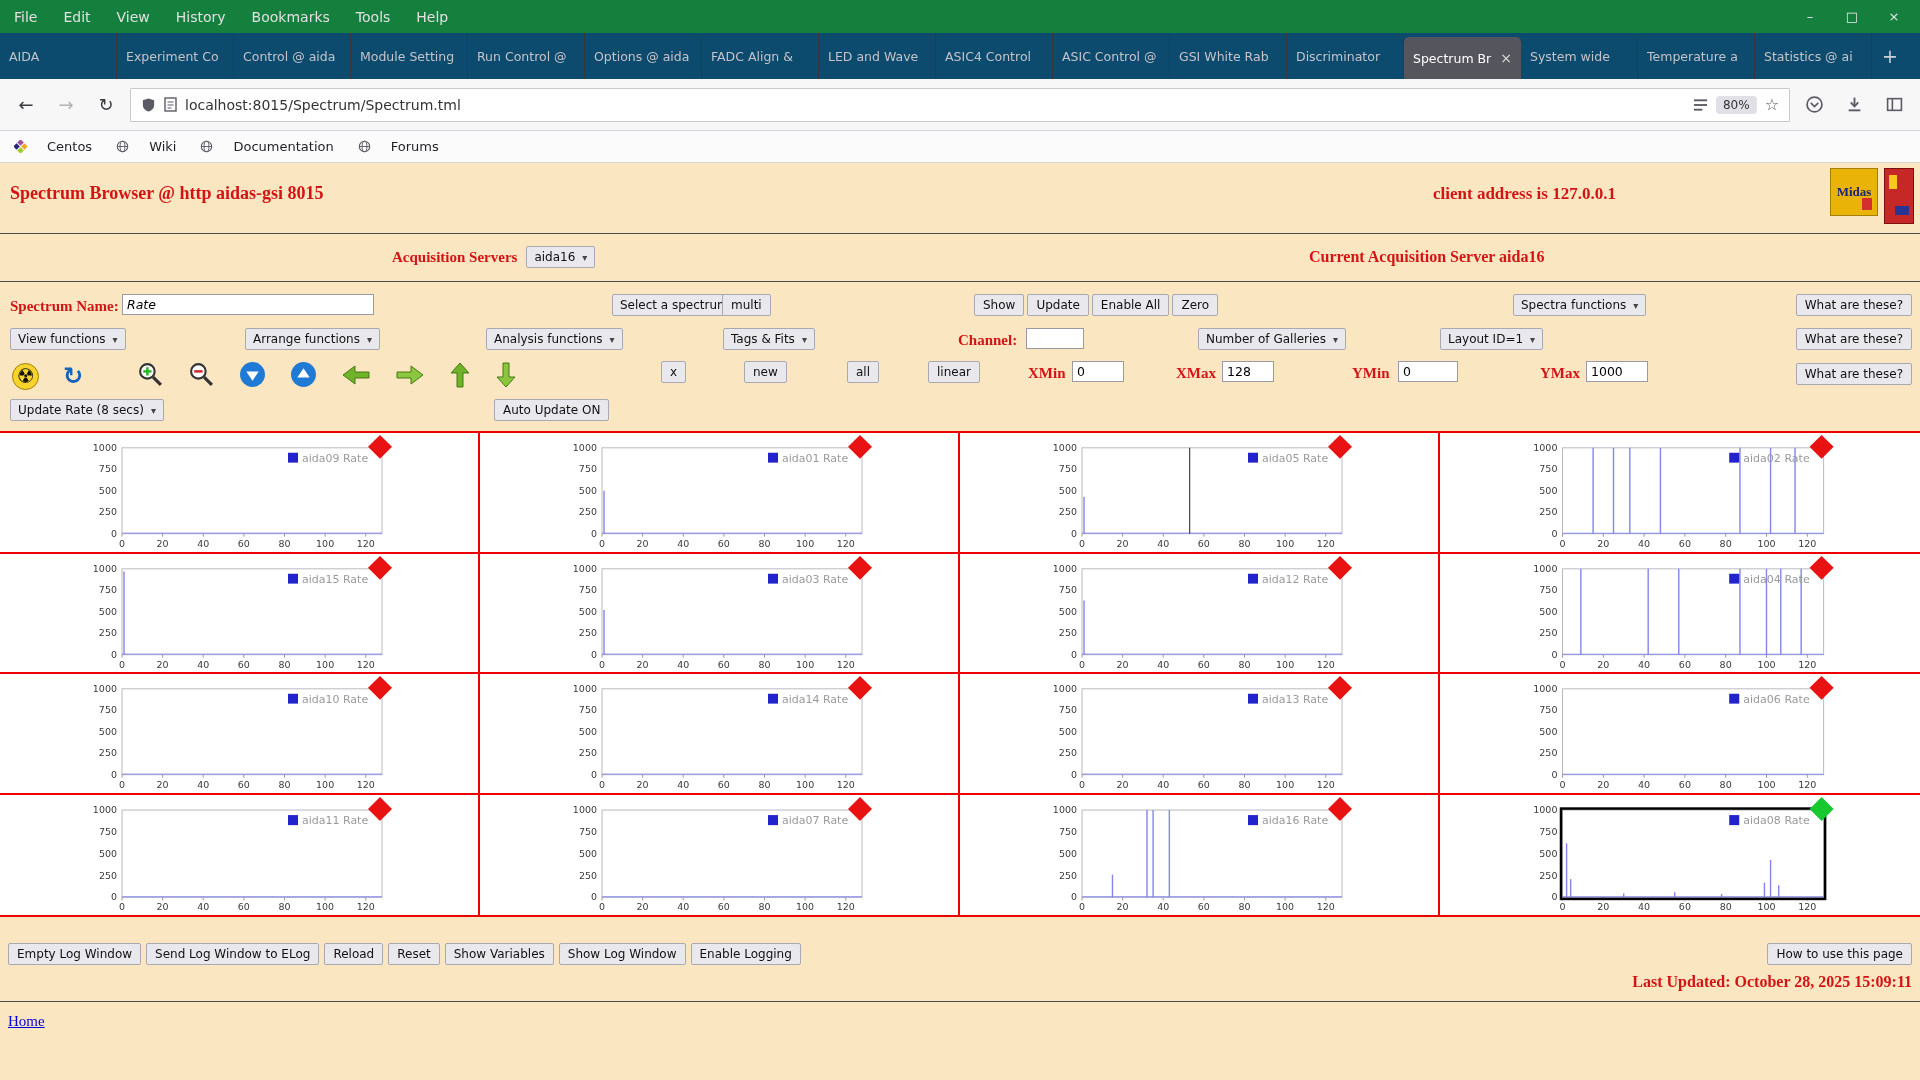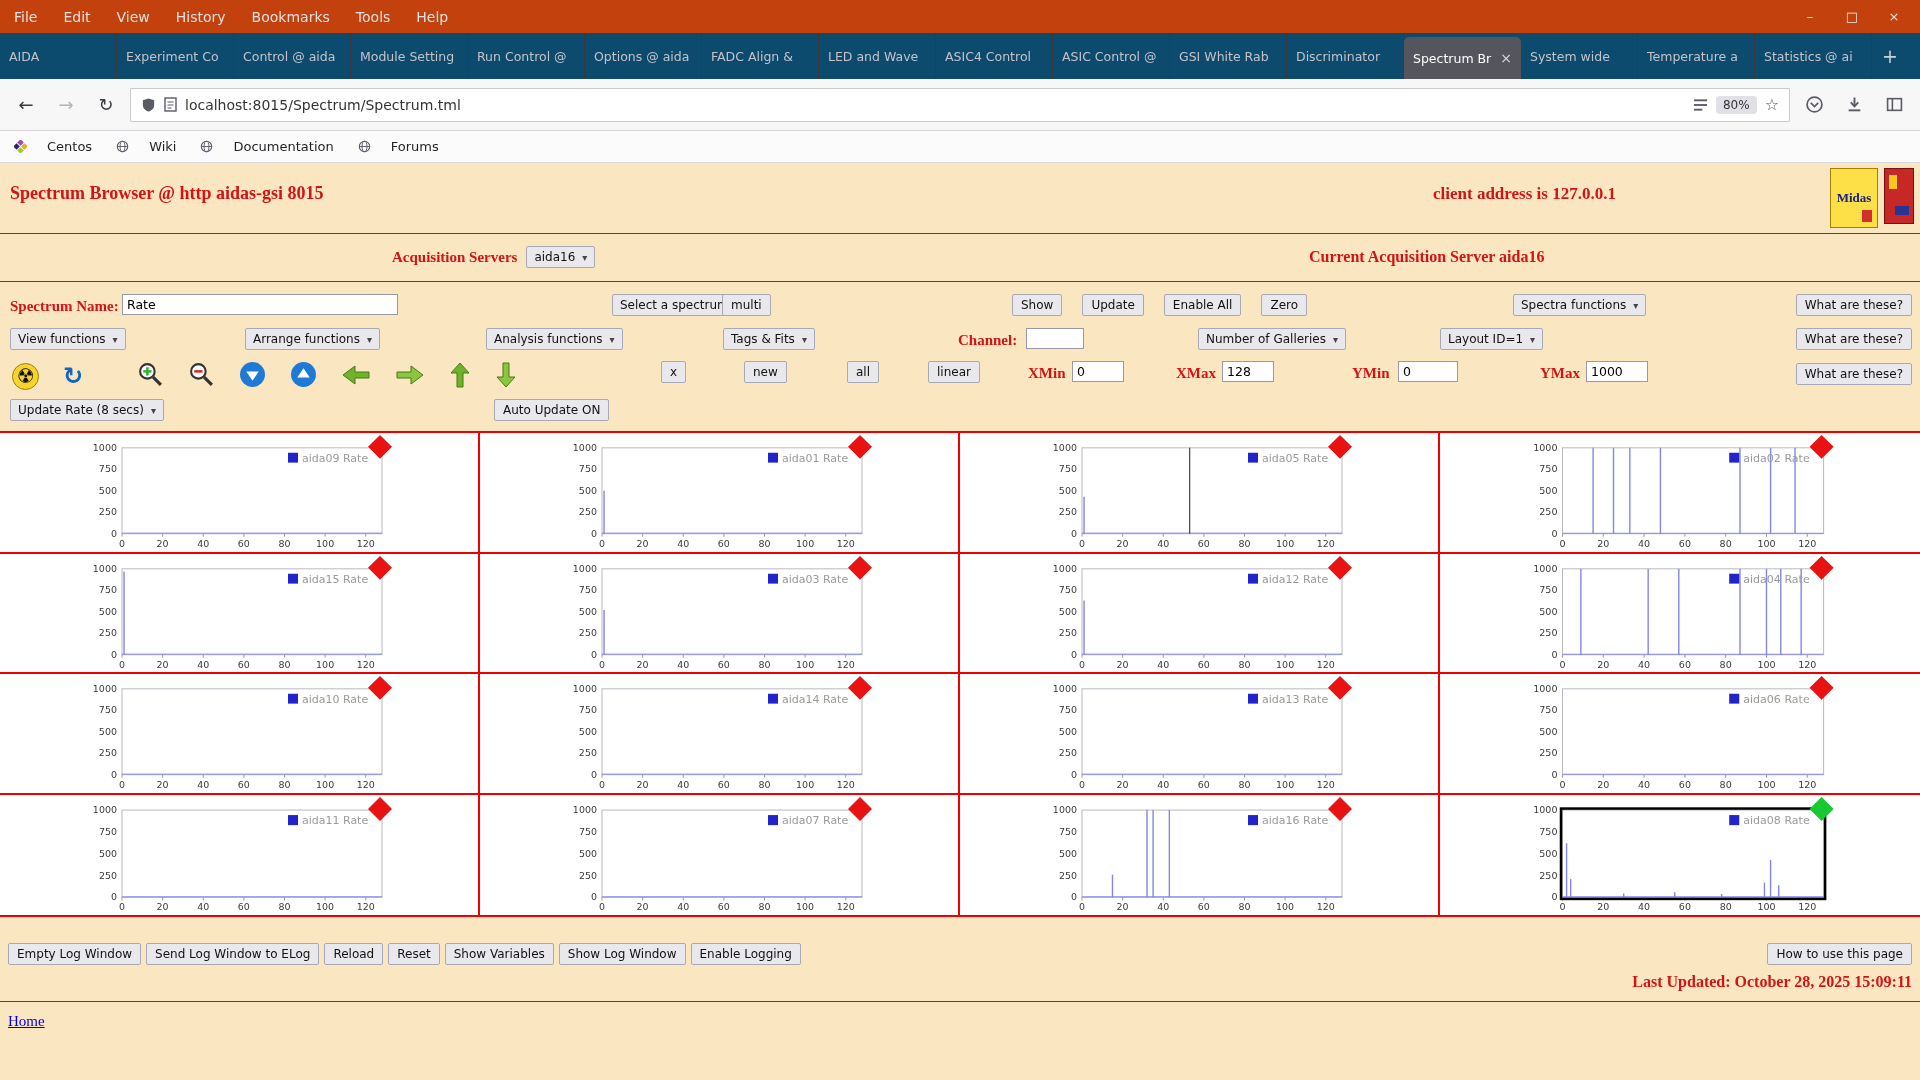--- a/index.html
+++ b/index.html
@@ -1,19 +1,19 @@
 <!DOCTYPE html>
 <html><head>
 <meta charset="utf-8">
 <style>
   * { box-sizing: border-box; margin: 0; padding: 0; }
   html,body { width:1920px; height:1080px; overflow:hidden; font-family:"DejaVu Sans",sans-serif; background:#000; }
 
   
-  .menubar { height:33px; background:#c2410c; color:#e0e0e0; display:flex; align-items:center; font-size:14px; }
+  .menubar { height:33px; background:#15803d; color:#e0e0e0; display:flex; align-items:center; font-size:14px; }
   .menu-items { display:flex; gap:26px; padding-left:14px; }
   .menu-item { cursor:default; }
   .win-controls { margin-left:auto; display:flex; gap:26px; padding-right:18px; color:#e8e8e8; font-size:13px; }
   .win-controls span { width:16px; text-align:center; }
 
   .tabbar { height:46px; background:#0c4a6e; display:flex; align-items:stretch; color:#c3c3c9; font-size:12.5px; }
   .tab { flex:0 1 117px; min-width:0; display:flex; align-items:center; padding:0 9px; border-right:1px solid #38383e; position:relative; }
   .tab-label { white-space:nowrap; overflow:hidden; flex:1; }
   .tab.active { background:#55555e; color:#fff; border-radius:5px 5px 0 0; margin-top:4px; border-right:none; }
   .tab-close { margin-left:4px; color:#ddd; font-size:14px; }
@@ -31,21 +31,21 @@
   .bookmark { display:inline-flex; align-items:center; gap:20px; }
 
   
   .page { position:relative; width:1920px; height:917px; background:#fbe6c2; font-size:13px; }
   .redserif { font-family:"Liberation Serif",serif; font-weight:bold; color:#d21414; }
   .sep { position:absolute; left:0; right:0; border-top:1px solid #4a4a4a; }
 
   .page-title { position:absolute; left:10px; top:20px; font-size:18px; }
   .client-addr { position:absolute; left:1433px; top:21px; font-size:17px; }
   .logos { position:absolute; right:6px; top:5px; display:flex; gap:6px; }
-  .logo-midas { width:48px; height:60px; background:#fde047; border:1px solid #a57f00; color:#1a237e; font-family:"Liberation Serif",serif; font-weight:bold; font-size:13px; display:flex; align-items:center; justify-content:center; position:relative; }
+  .logo-midas { width:48px; height:48px; background:#eab308; border:1px solid #a57f00; color:#1a237e; font-family:"Liberation Serif",serif; font-weight:bold; font-size:13px; display:flex; align-items:center; justify-content:center; position:relative; }
   .logo-midas::after { content:""; position:absolute; right:5px; bottom:5px; width:10px; height:12px; background:#d32f2f; }
   .logo-right { width:30px; height:56px; background:#c62828; border:1px solid #7c1010; position:relative; }
   .logo-right::before { content:""; position:absolute; left:4px; top:6px; width:8px; height:14px; background:#f7c71f; }
   .logo-right::after { content:""; position:absolute; right:4px; bottom:8px; width:14px; height:9px; background:#283593; }
 
   .row { position:absolute; left:0; right:0; height:28px; }
   .abs { position:absolute; top:0; }
 
   .btn { background:#e9e9ed; border:1px solid #a9a9b3; border-radius:2px; font-family:"DejaVu Sans",sans-serif; font-size:12px; color:#111; padding:2px 8px; height:22px; white-space:nowrap; }
   .select { display:inline-flex; align-items:center; gap:7px; background:#e9e9ed; border:1px solid #a9a9b3; border-radius:2px; font-size:12px; color:#111; padding:2px 7px; height:22px; white-space:nowrap; }
@@ -245,27 +245,27 @@
           <span class="arr">▾</span>
         </span>
     </span>
     <span class="abs rlabel" style="left:1309px; font-size:16px;">Current Acquisition Server aida16</span>
   </div>
 
   <div class="sep" style="top:118px"></div>
 
   <div class="row" style="top:131px">
     <span class="abs rlabel" style="left:10px">Spectrum Name:</span>
-    <input class="abs tinput" style="left: 122px; width: 276px;" value="Rate">
+    <input class="abs tinput" style="left: 122px; width: 252px; font-style: italic;" value="Rate">
     <span class="abs select" style="left:612px">
         <span>Select a spectrum</span>
         <span class="arr">▾</span>
       </span>
     <button class="abs btn" style="left:722px">multi</button>
-    <span class="abs" style="left:1012px; display:inline-flex; gap:20px;">
+    <span class="abs" style="left:974px; display:inline-flex; gap:3px;">
       <button class="btn">Show</button>
       <button class="btn">Update</button>
       <button class="btn">Enable All</button>
       <button class="btn">Zero</button>
     </span>
     <span class="abs select" style="left:1513px">
         <span>Spectra functions</span>
         <span class="arr">▾</span>
       </span>
     <button class="btn" style="position:absolute; right:8px; top:0;">What are these?</button>

